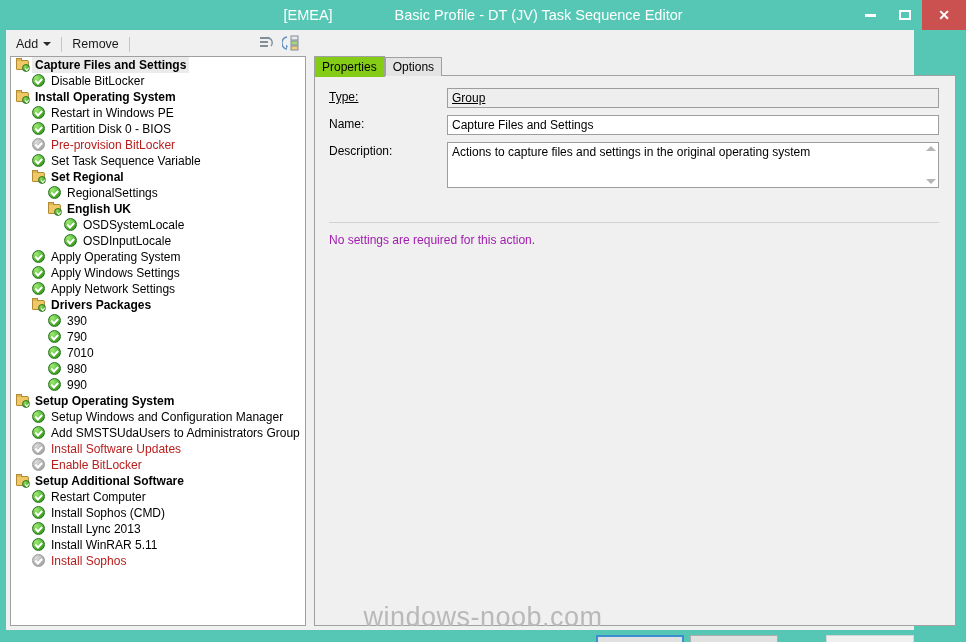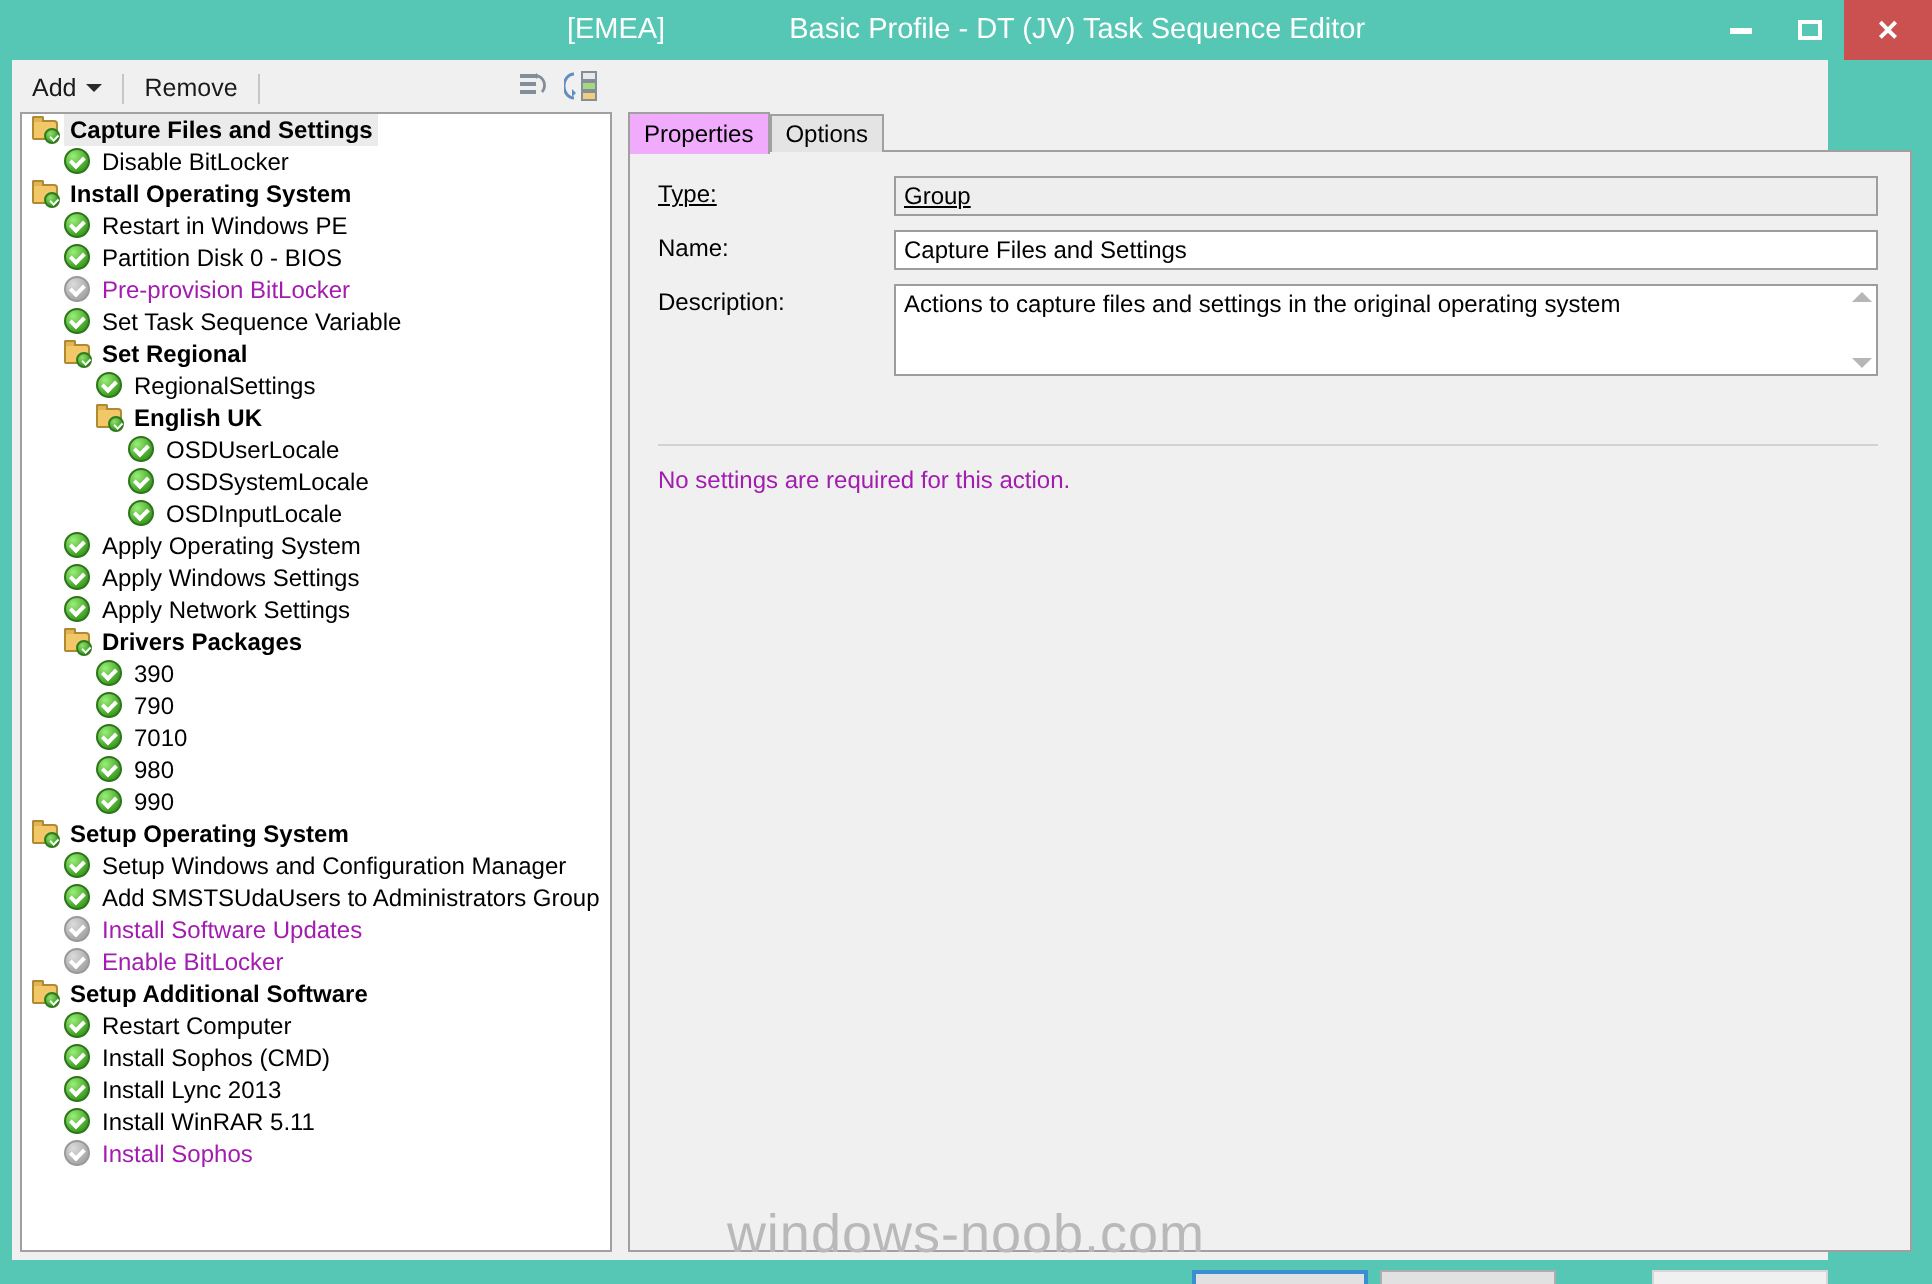--- a/index.html
+++ b/index.html
@@ -108,21 +108,21 @@
     color: #000000;
   }
   .trow .ico {
     width: 16px; height: 16px;
     flex: 0 0 16px;
     margin-right: 4px;
     position: relative;
   }
   .trow .lbl { line-height: 16px; }
   .trow.group .lbl { font-weight: bold; }
-  .trow.disabled .lbl { color: #a21caf; }
+  .trow.disabled .lbl { color: #b91c1c; }
   .trow.selected .lbl {
     background: #ebebeb;
     padding: 0 3px;
     margin-left: -3px;
   }
 
   
   .ico-folder::before {
     content: "";
     position: absolute; left: 1px; top: 3px;
@@ -212,21 +212,21 @@
   .tab {
     height: 19px; line-height: 19px;
     padding: 0 7px;
     border: 1px solid #a0a0a0;
     border-bottom: none;
     box-sizing: border-box;
     background: #e4e4e4;
     color: #000000;
   }
   .tab.active {
-    background: #f0abfc;
+    background: #84cc16;
     height: 21px; line-height: 20px;
     margin-bottom: -1px;
     position: relative; z-index: 4;
   }
 
   #tabbody {
     position: absolute; left: 0; top: 19px;
     width: 642px; height: 551px;
     background: #f0f0f0;
     border: 1px solid #a0a0a0;
@@ -422,24 +422,20 @@
             <span class="lbl">RegionalSettings</span>
           </div>
           <div class="trow group" style="padding-left: 36px;">
             <span class="ico ico-folder">
               <span class="badge"></span>
             </span>
             <span class="lbl">English UK</span>
           </div>
           <div class="trow" style="padding-left: 52px;">
             <span class="ico ico-check"></span>
-            <span class="lbl">OSDUserLocale</span>
-          </div>
-          <div class="trow" style="padding-left: 52px;">
-            <span class="ico ico-check"></span>
             <span class="lbl">OSDSystemLocale</span>
           </div>
           <div class="trow" style="padding-left: 52px;">
             <span class="ico ico-check"></span>
             <span class="lbl">OSDInputLocale</span>
           </div>
           <div class="trow" style="padding-left: 20px;">
             <span class="ico ico-check"></span>
             <span class="lbl">Apply Operating System</span>
           </div>

